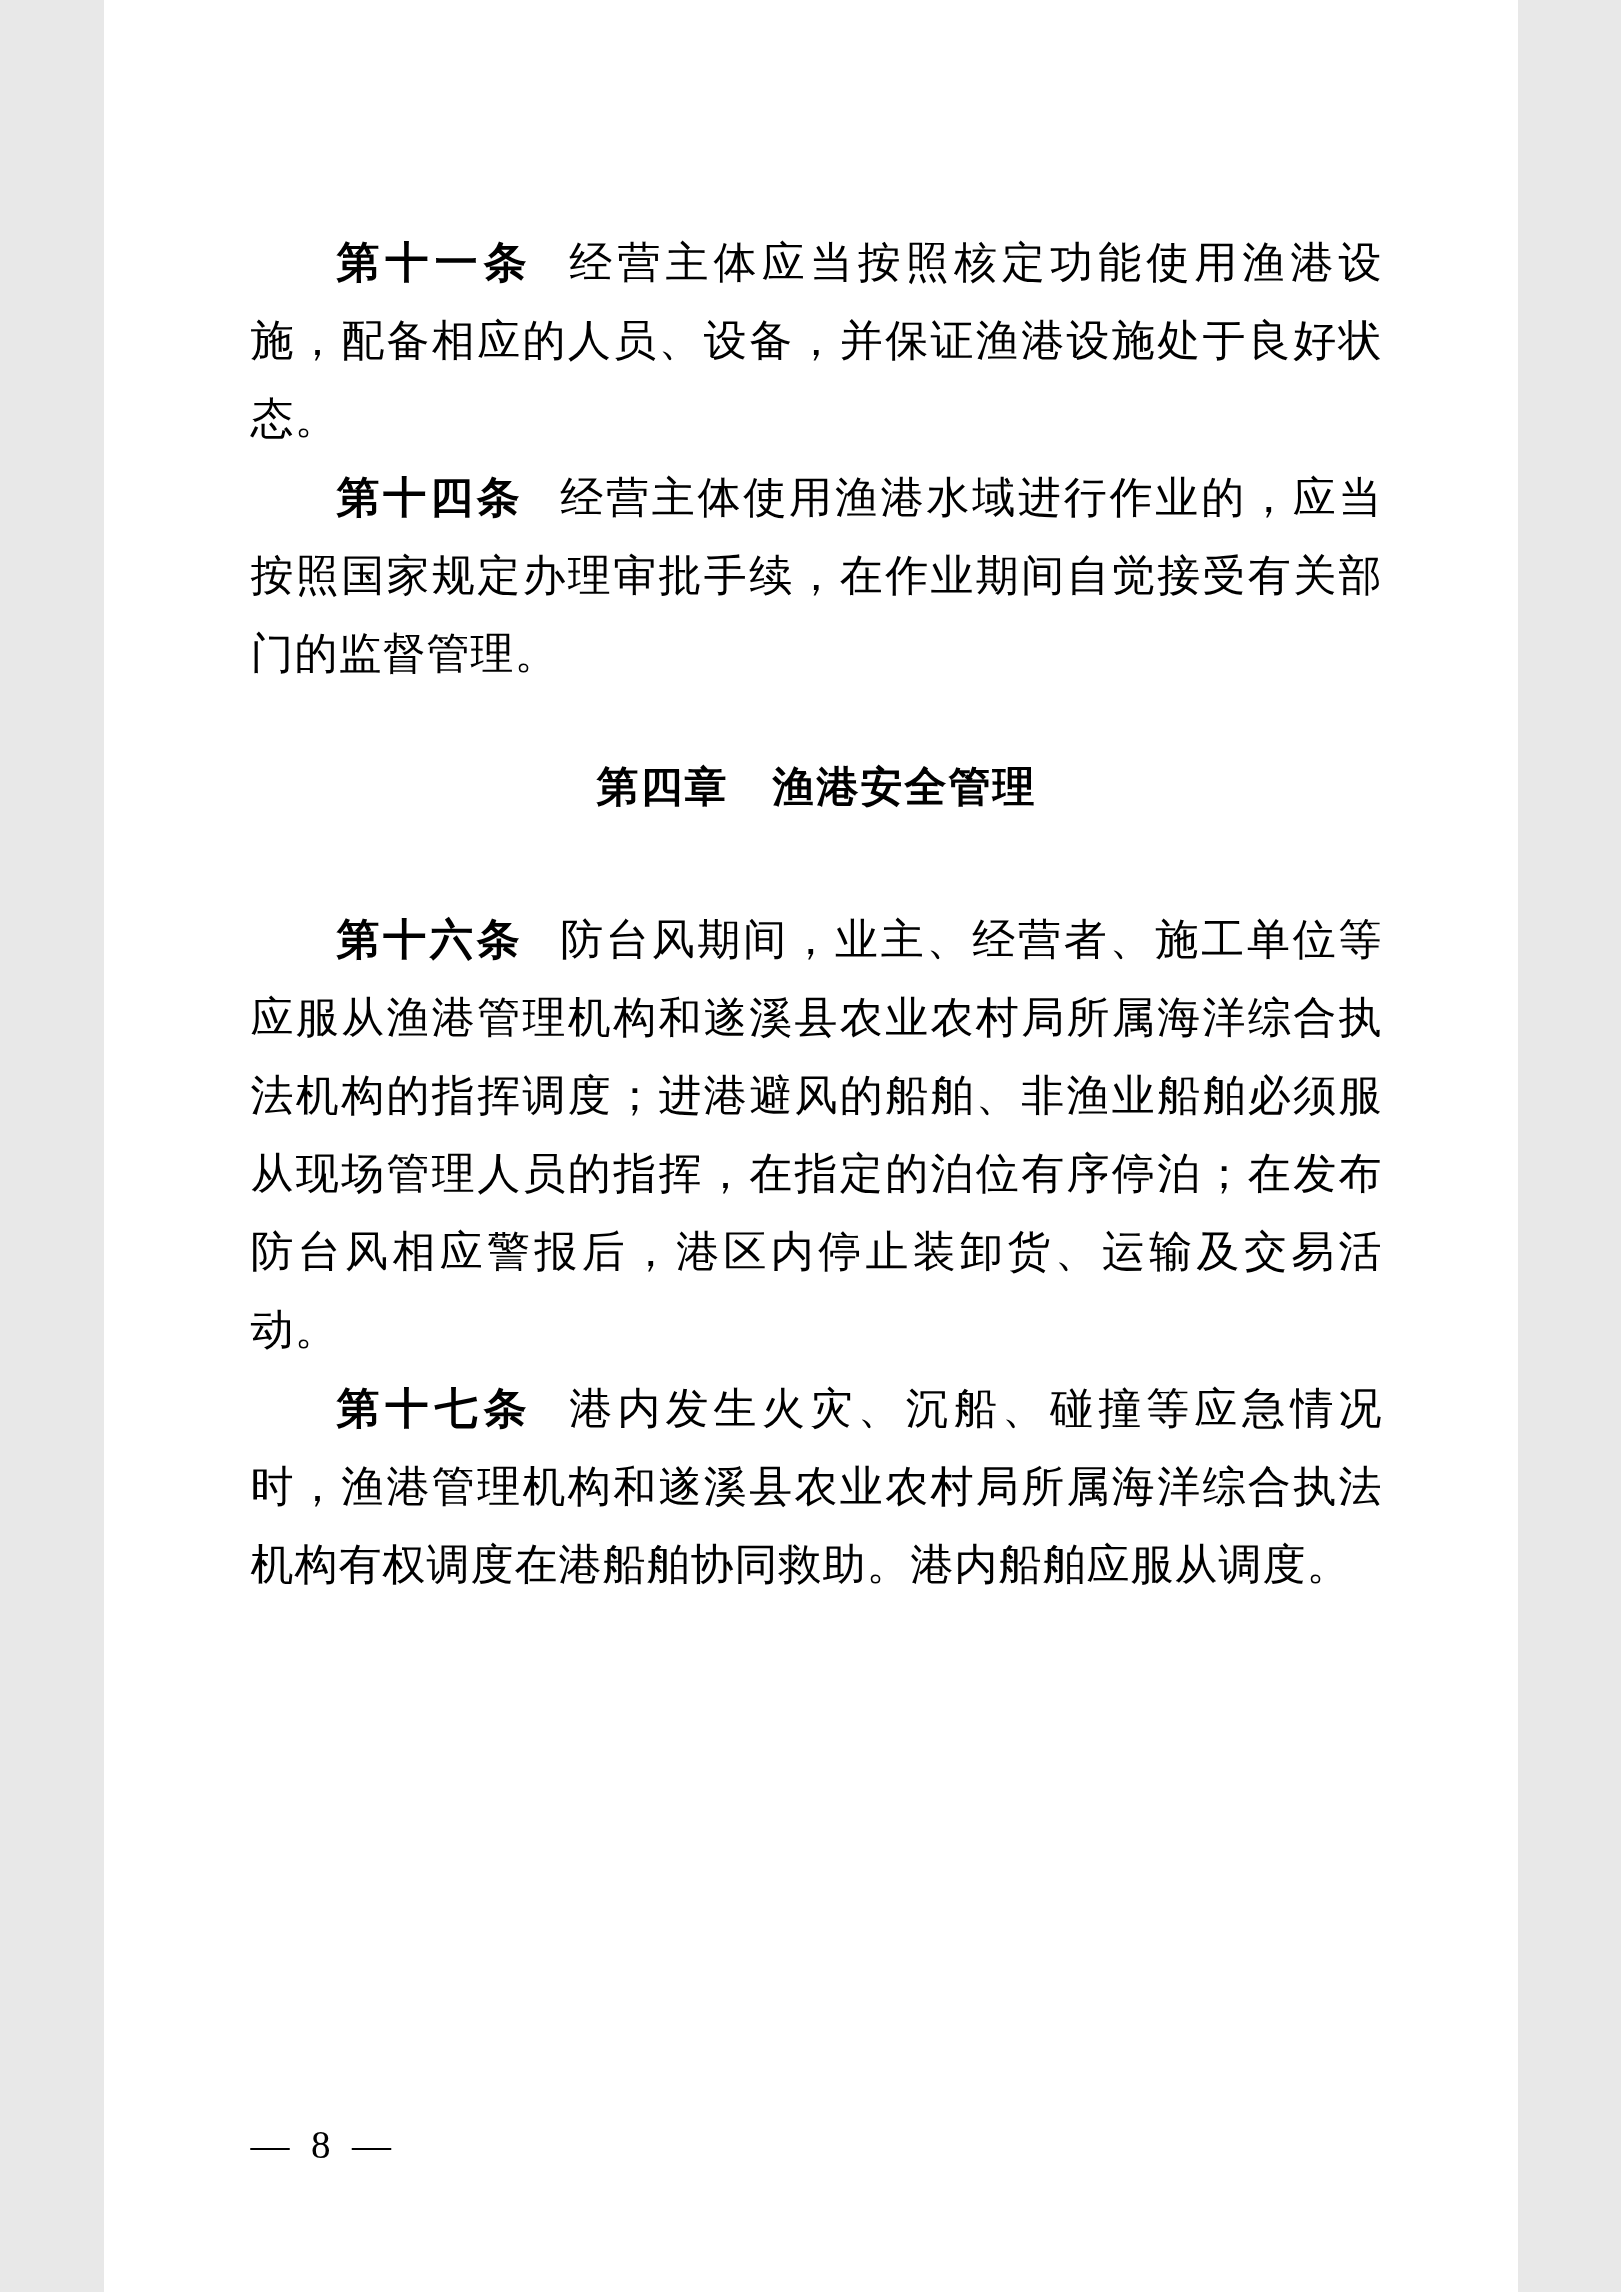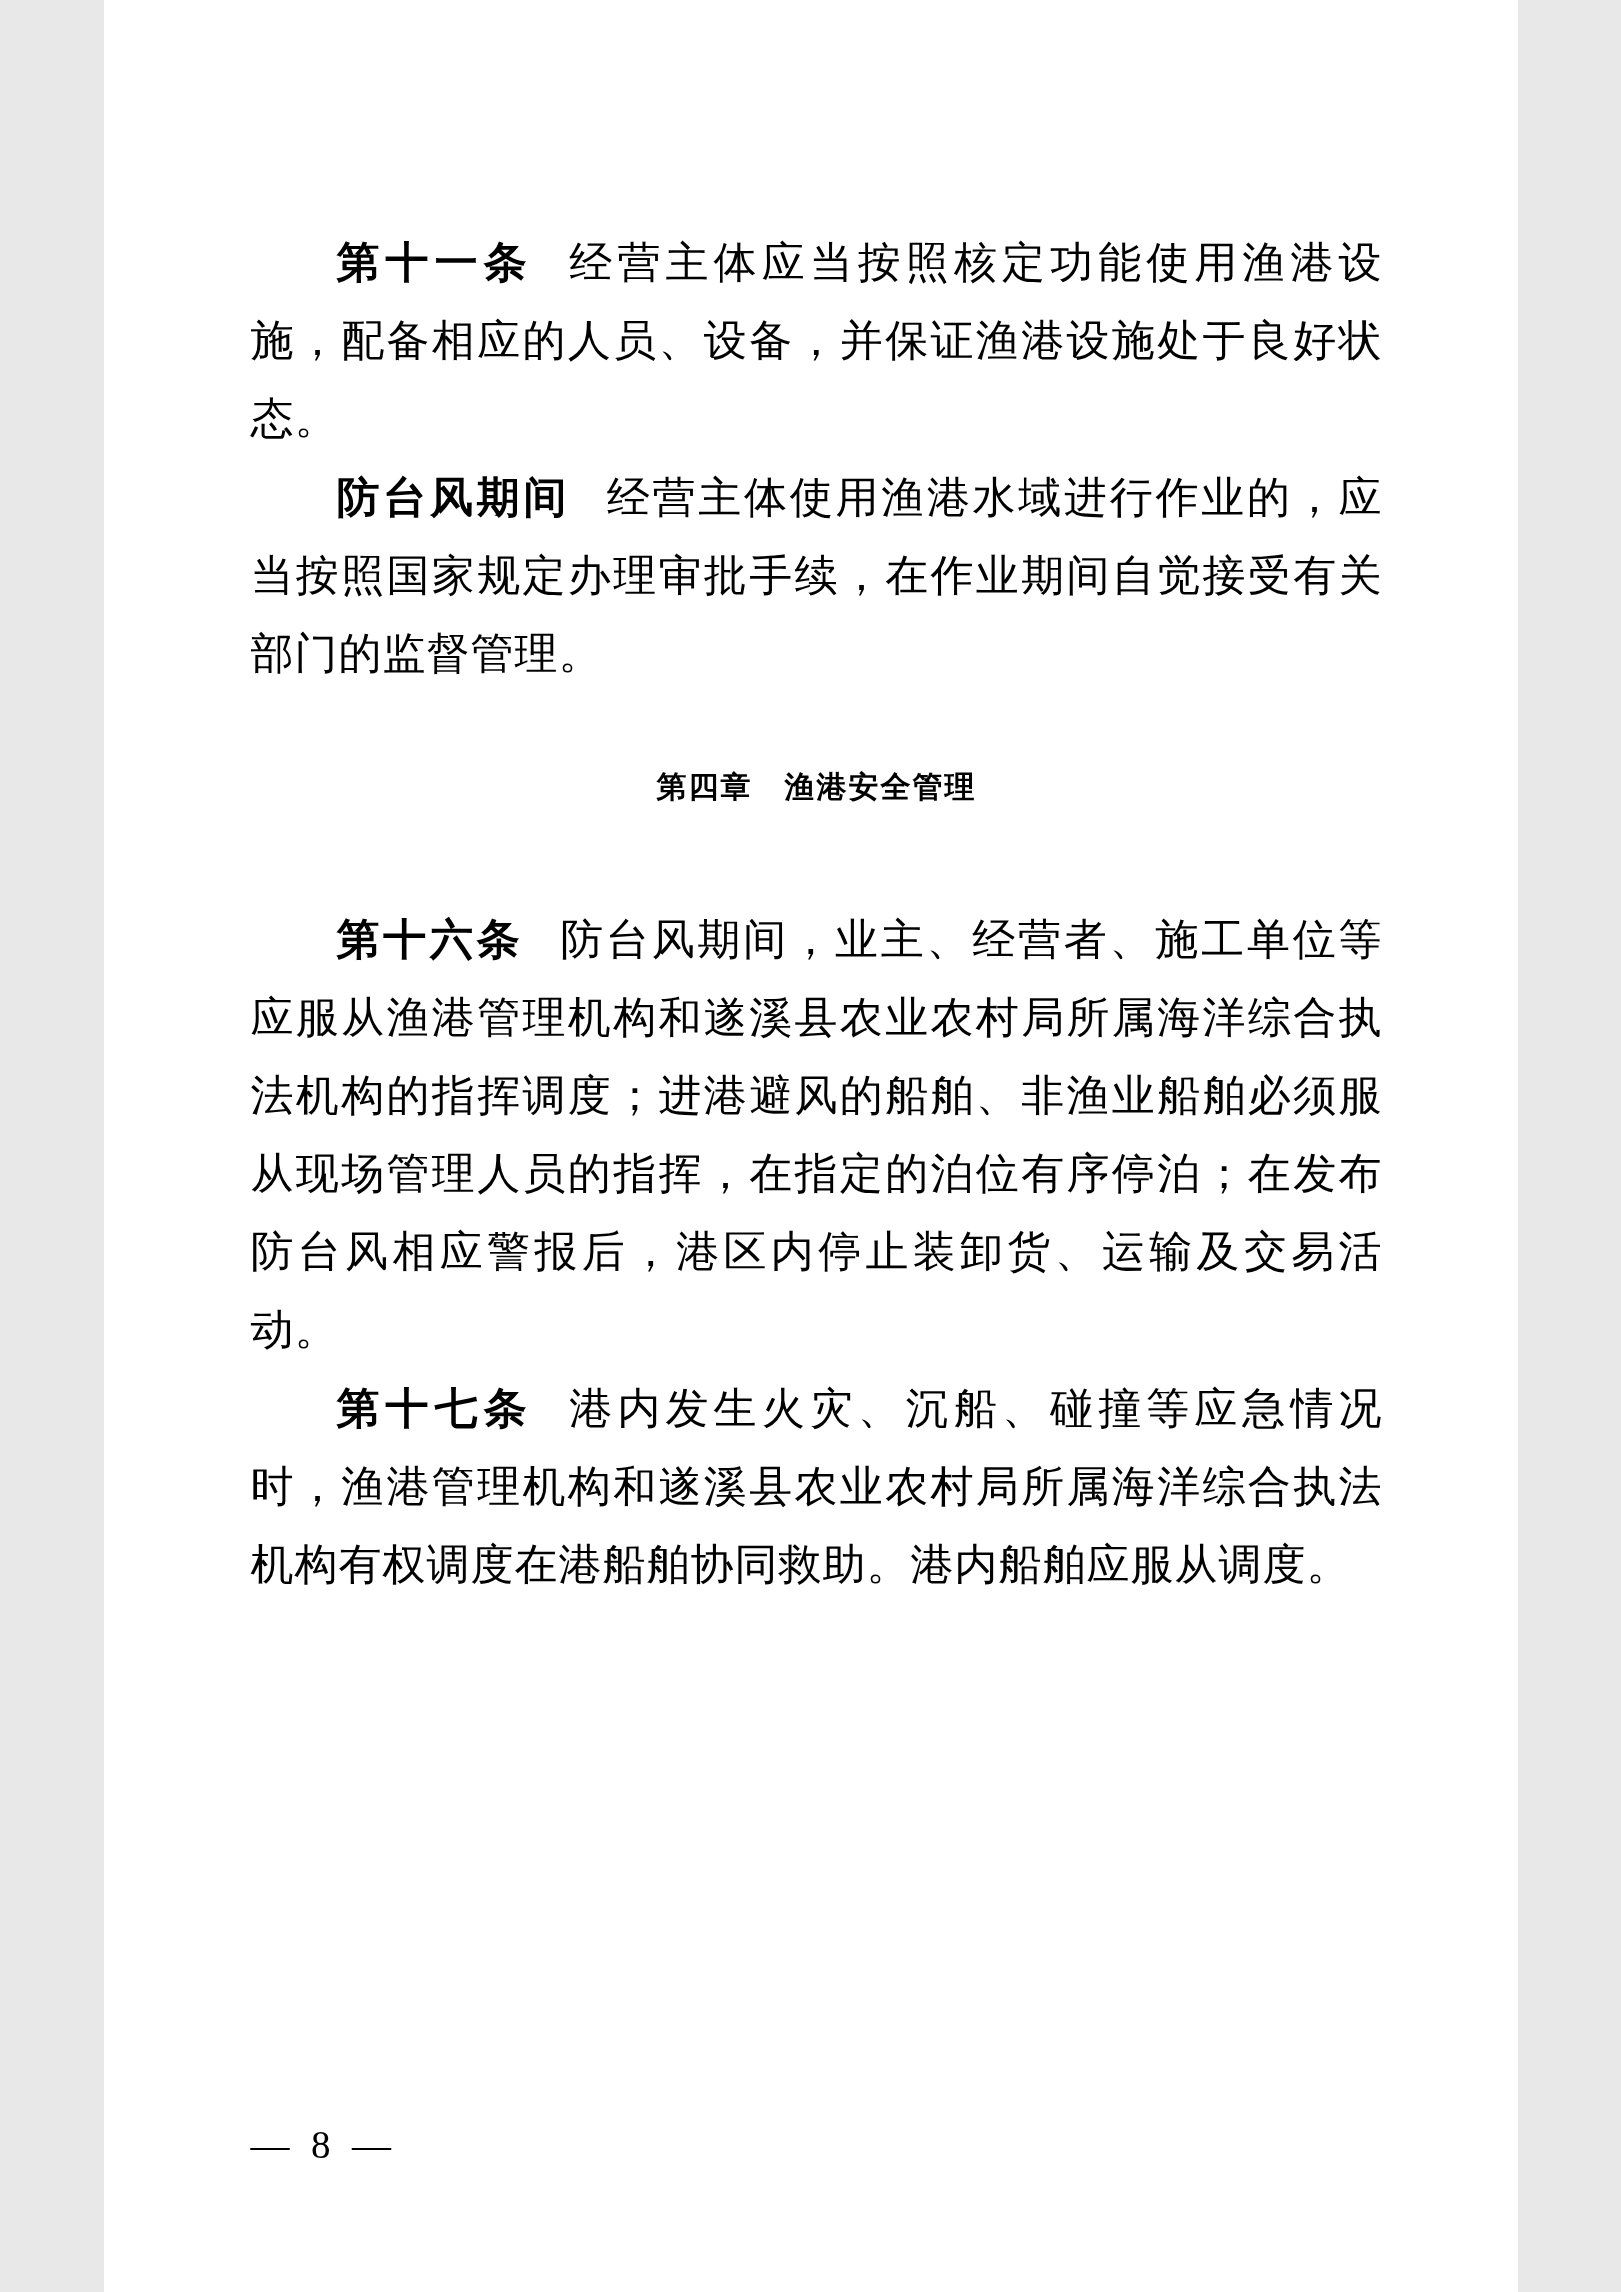--- a/index.html
+++ b/index.html
@@ -31,21 +31,21 @@
   .article-label {
     font-family: "DejaVu Sans", "Liberation Sans", sans-serif;
     font-weight: bold;
     margin-right: 0.85em;
     letter-spacing: 2px;
   }
   .chapter-heading {
     margin: 55px 0 74px 0;
     font-family: "DejaVu Sans", "Liberation Sans", sans-serif;
     font-weight: bold;
-    font-size: 30px;
+    font-size: 42px;
     line-height: 78px;
     text-align: center;
     text-indent: 0;
     letter-spacing: 2px;
   }
   .page-number {
     position: absolute;
     left: 147px;
     top: 2115px;
     font-size: 39px;
@@ -58,21 +58,21 @@
 <body>
 
 <div class="page">
 
   <p class="article">
     <span class="article-label">第十一条</span><span>经营主体应当按照核定功能使用渔港设施，配备相应的人员、设备，并保证渔港设施处于良好状态。</span>
   </p>
 
 
   <p class="article">
-    <span class="article-label">防台风期间</span><span>经营主体使用渔港水域进行作业的，应当按照国家规定办理审批手续，在作业期间自觉接受有关部门的监督管理。</span>
+    <span class="article-label">第十四条</span><span>经营主体使用渔港水域进行作业的，应当按照国家规定办理审批手续，在作业期间自觉接受有关部门的监督管理。</span>
   </p>
 
   <h2 class="chapter-heading">第四章　渔港安全管理</h2>
 
 
 
   <p class="article">
     <span class="article-label">第十六条</span><span>防台风期间，业主、经营者、施工单位等应服从渔港管理机构和遂溪县农业农村局所属海洋综合执法机构的指挥调度；进港避风的船舶、非渔业船舶必须服从现场管理人员的指挥，在指定的泊位有序停泊；在发布防台风相应警报后，港区内停止装卸货、运输及交易活动。</span>
   </p>
 

